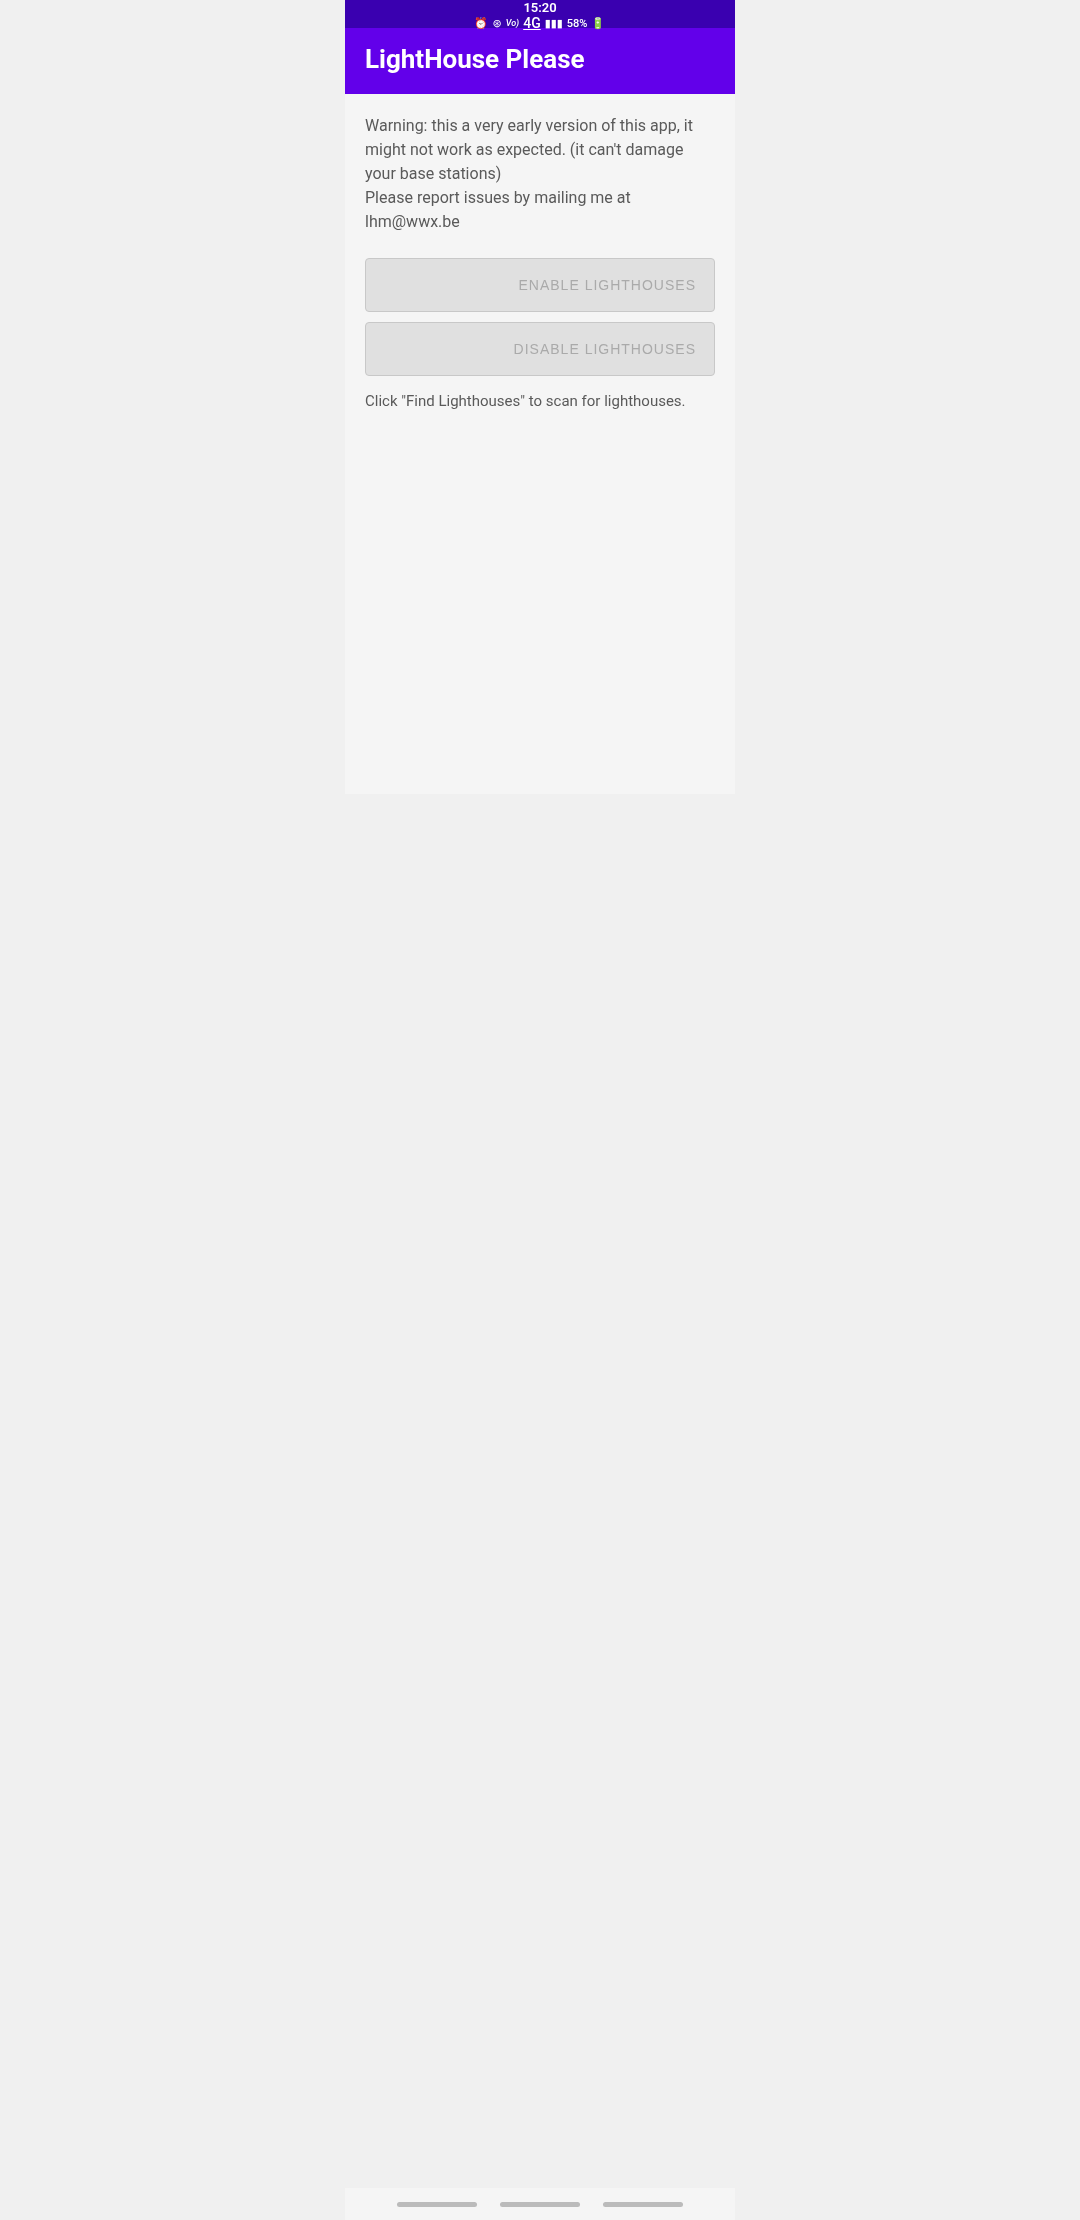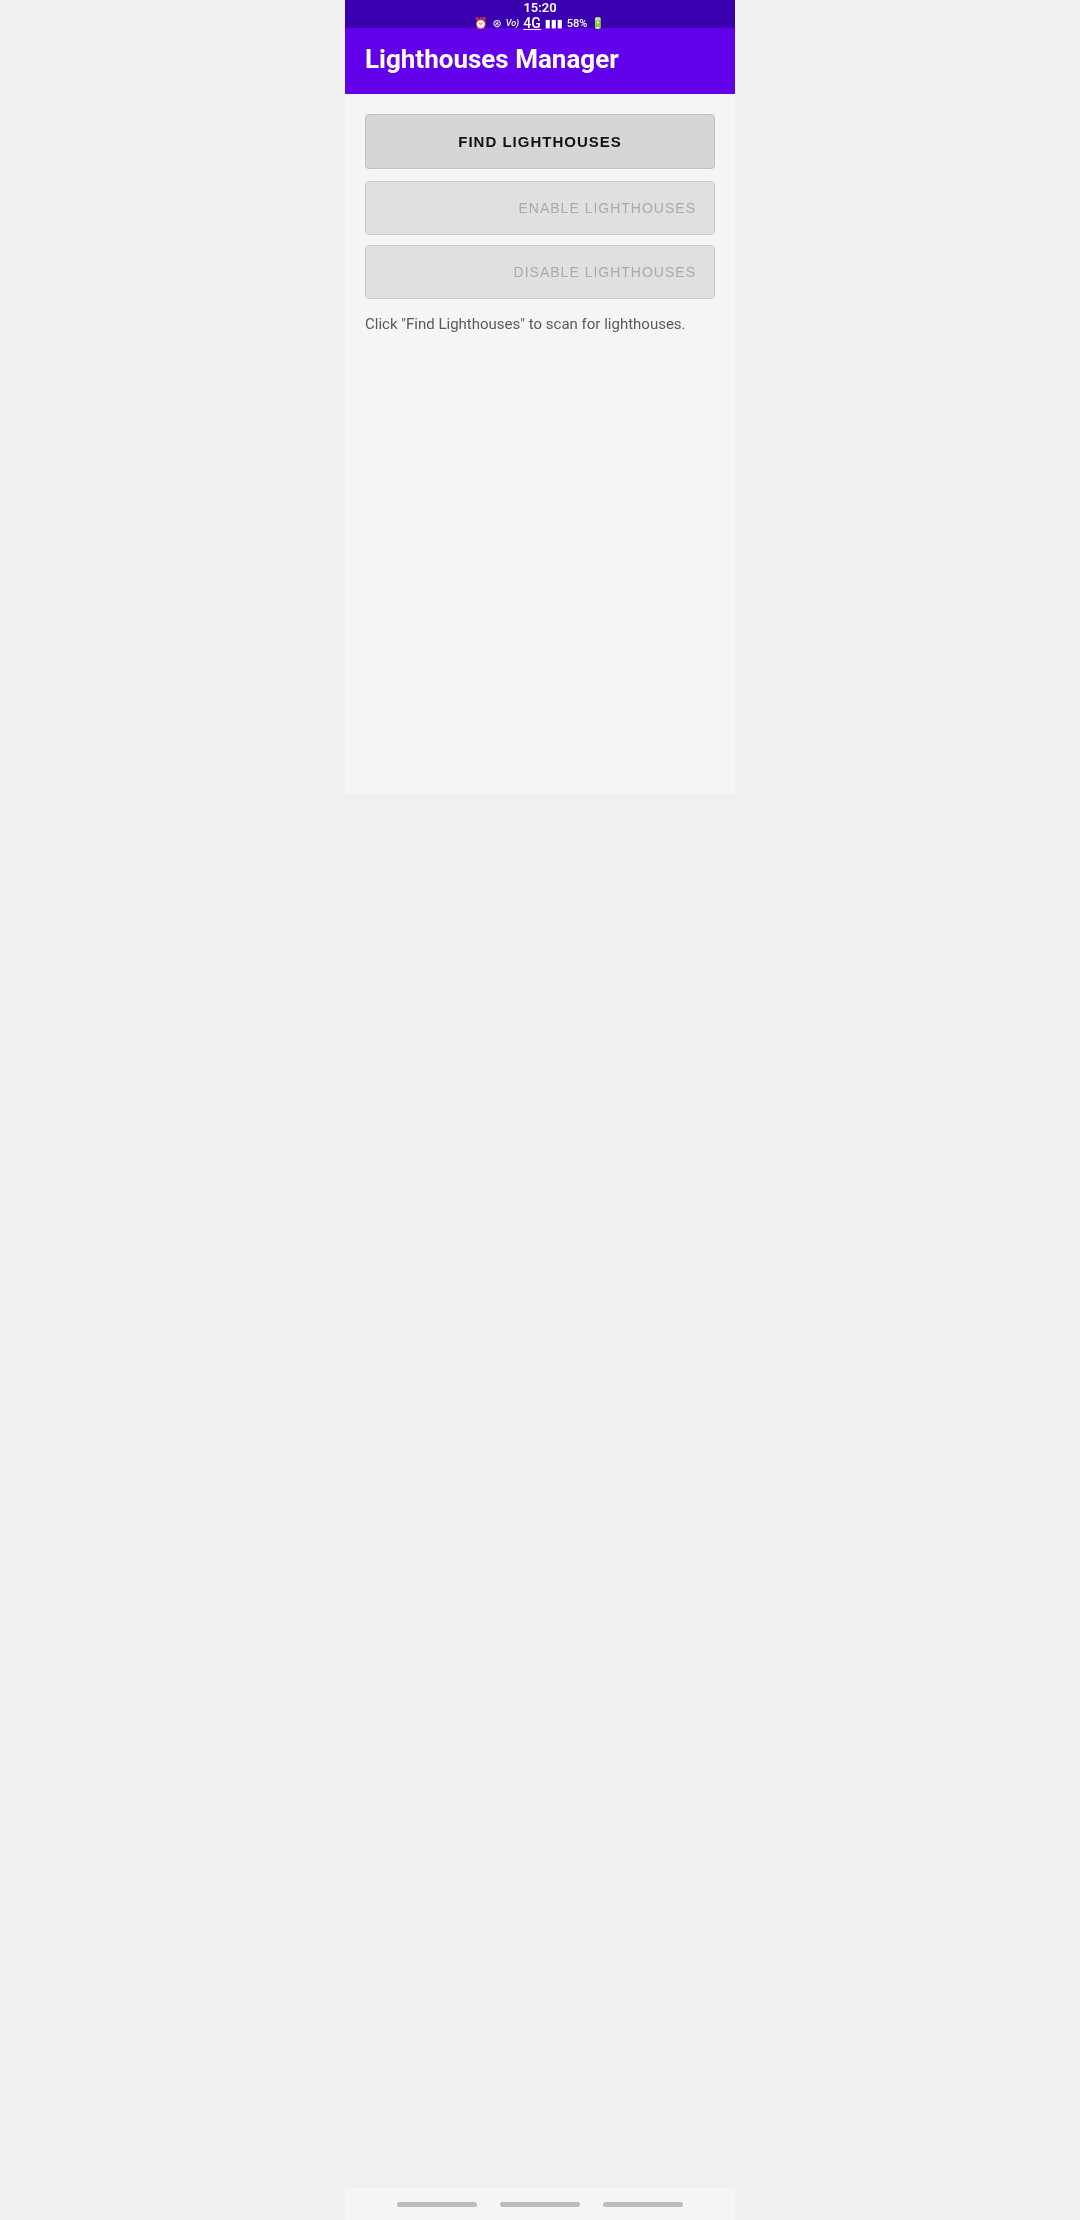--- a/index.html
+++ b/index.html
@@ -153,27 +153,30 @@
     <span class="status-icon">⊛</span>
     <span class="status-icon" style="font-size:9px;font-style:italic;">Vo)</span>
     <span class="status-icon" style="font-size:14px;text-decoration:underline;">4G</span>
     <span class="status-icon">▮▮▮</span>
     <span class="status-icon">58%</span>
     <span class="status-icon">🔋</span>
   </div>
 </div>
 
 <div class="app-bar">
-  <span class="app-bar-title">Lighthouses Manager</span>
+  <span class="app-bar-title">LightHouse Please</span>
 </div>
 
 <div class="content">
 
+  <p class="warning-text">
+    Warning: this a very early version of this app, it might not work as expected. (it can't damage your base stations)<br>
+    Please report issues by mailing me at lhm@wwx.be
+  </p>
 
-  <button class="find-button">FIND LIGHTHOUSES</button>
 
 
   <button class="secondary-button">ENABLE LIGHTHOUSES</button>
 
   <button class="secondary-button">DISABLE LIGHTHOUSES</button>
 
   <p class="status-hint">Click "Find Lighthouses" to scan for lighthouses.</p>
 
 </div>
 

